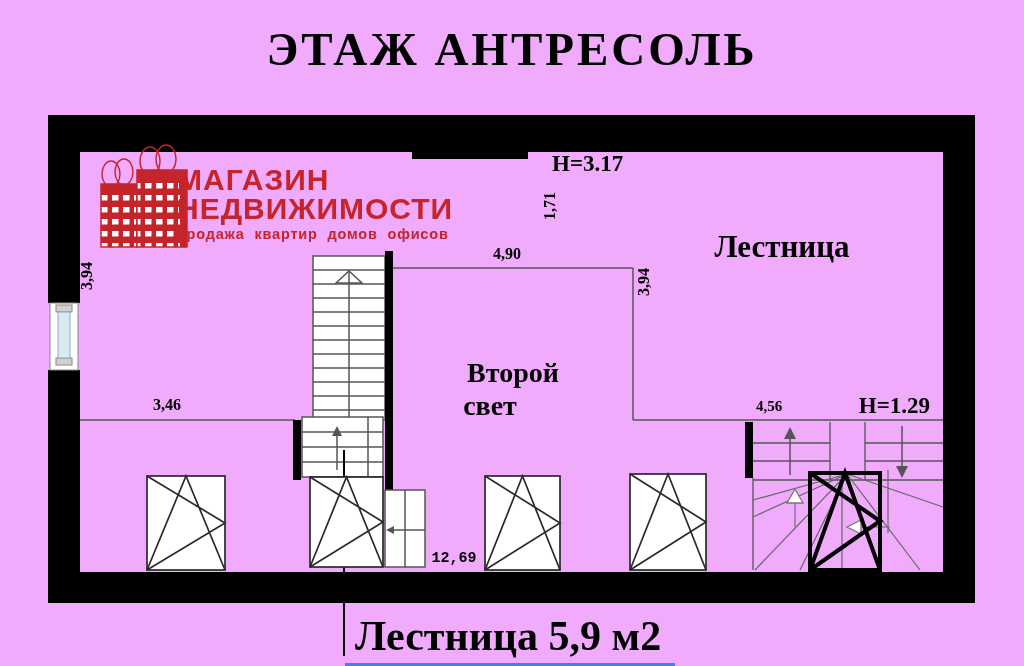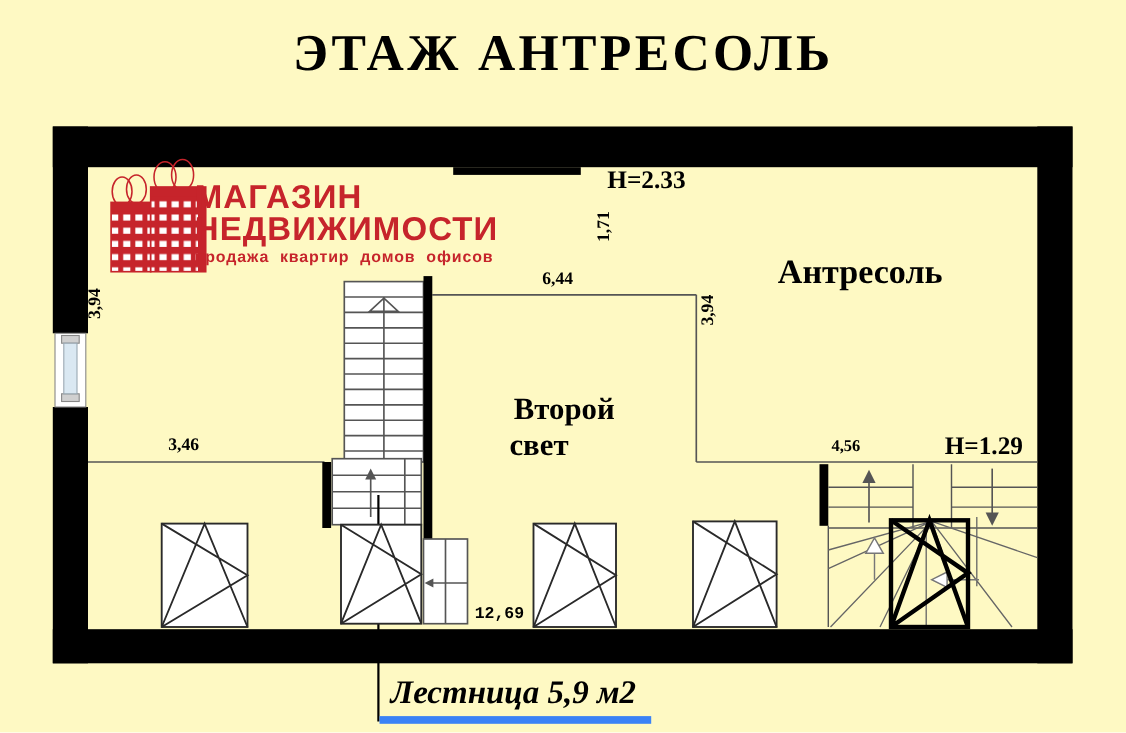--- a/index.html
+++ b/index.html
@@ -1,29 +1,29 @@
 <!DOCTYPE html>
 <html><head>
 <meta charset="utf-8">
 <style>
   html,body{margin:0;padding:0;background:#fff;}
-  #stage{position:relative;width:1024px;height:666px;background:#fef9c3;overflow:hidden;
+  #stage{position:relative;width:1024px;height:666px;background:#f0abfc;overflow:hidden;
          font-family:"Liberation Serif",serif;}
   svg{position:absolute;left:0;top:0;}
   .lbl{position:absolute;color:#000;font-weight:bold;font-family:"Liberation Serif",serif;
        line-height:1;white-space:nowrap;}
   .ctr{text-align:center;}
   .rot{transform:rotate(-90deg);transform-origin:center center;}
   #title{left:0;top:26px;width:1024px;font-size:47px;letter-spacing:3px;text-align:center;}
   .dim{font-size:16px;}
   .dimH{font-size:23px;}
   .room{font-size:31px;}
   .void{font-size:28px;}
-  #stairs-label{left:345px;top:615px;font-size:30px;padding:0 14px 6px 10px;
-                border-bottom:7px solid #3b82f6;font-style:italic;}
+  #stairs-label{left:345px;top:615px;font-size:42px;padding:0 14px 6px 10px;
+                border-bottom:3px solid #3b82f6;}
   .logo-txt{position:absolute;color:#c6242b;font-family:"Liberation Sans",sans-serif;
             font-weight:bold;line-height:1;white-space:nowrap;}
   #logo-l1{left:177px;top:165px;font-size:30px;letter-spacing:1px;text-align:right;}
   #logo-l2{left:177px;top:194px;font-size:30px;letter-spacing:1px;}
   #logo-tag{left:177px;top:227px;font-size:14.5px;font-weight:bold;letter-spacing:0.8px;word-spacing:5px;}
 </style>
 </head>
 <body>
 
 <div id="stage">
@@ -138,28 +138,28 @@
       <rect x="180" y="170" width="7" height="77" fill="#c6242b"></rect>
     </g>
   </svg>
 
   <div id="title" class="lbl">ЭТАЖ АНТРЕСОЛЬ</div>
 
   <div id="logo-l1" class="logo-txt">МАГАЗИН</div>
   <div id="logo-l2" class="logo-txt">НЕДВИЖИМОСТИ</div>
   <div id="logo-tag" class="logo-txt">продажа квартир домов офисов</div>
 
-  <div class="lbl dimH" style="left:552px;top:152px;">H=2.33</div>
+  <div class="lbl dimH" style="left:552px;top:152px;">H=3.17</div>
   <div class="lbl dimH ctr" style="left:820px;top:394px;width:110px;text-align:right;">H=1.29</div>
   <div class="lbl dim ctr rot" style="left:527px;top:198px;width:46px;">1,71</div>
-  <div class="lbl dim ctr" style="left:484px;top:246px;width:46px;">6,44</div>
+  <div class="lbl dim ctr" style="left:484px;top:246px;width:46px;">4,90</div>
   <div class="lbl dim ctr rot" style="left:621px;top:274px;width:46px;">3,94</div>
   <div class="lbl dim ctr rot" style="left:64px;top:268px;width:46px;">3,94</div>
   <div class="lbl dim ctr" style="left:144px;top:397px;width:46px;">3,46</div>
   <div class="lbl ctr" style="left:746px;top:399px;width:46px;font-size:15px;">4,56</div>
   <div class="lbl ctr" style="left:429px;top:551px;width:50px;font-size:15px;font-family:Liberation Mono, monospace;">12,69</div>
 
-  <div class="lbl room ctr" style="left:682px;top:231px;width:200px;">Антресоль</div>
+  <div class="lbl room ctr" style="left:682px;top:231px;width:200px;">Лестница</div>
   <div class="lbl void ctr" style="left:441px;top:359px;width:144px;">Второй</div>
   <div class="lbl void ctr" style="left:418px;top:392px;width:144px;">свет</div>
   <div id="stairs-label" class="lbl">Лестница 5,9 м2</div>
 
 </div>
 
 </body></html>

